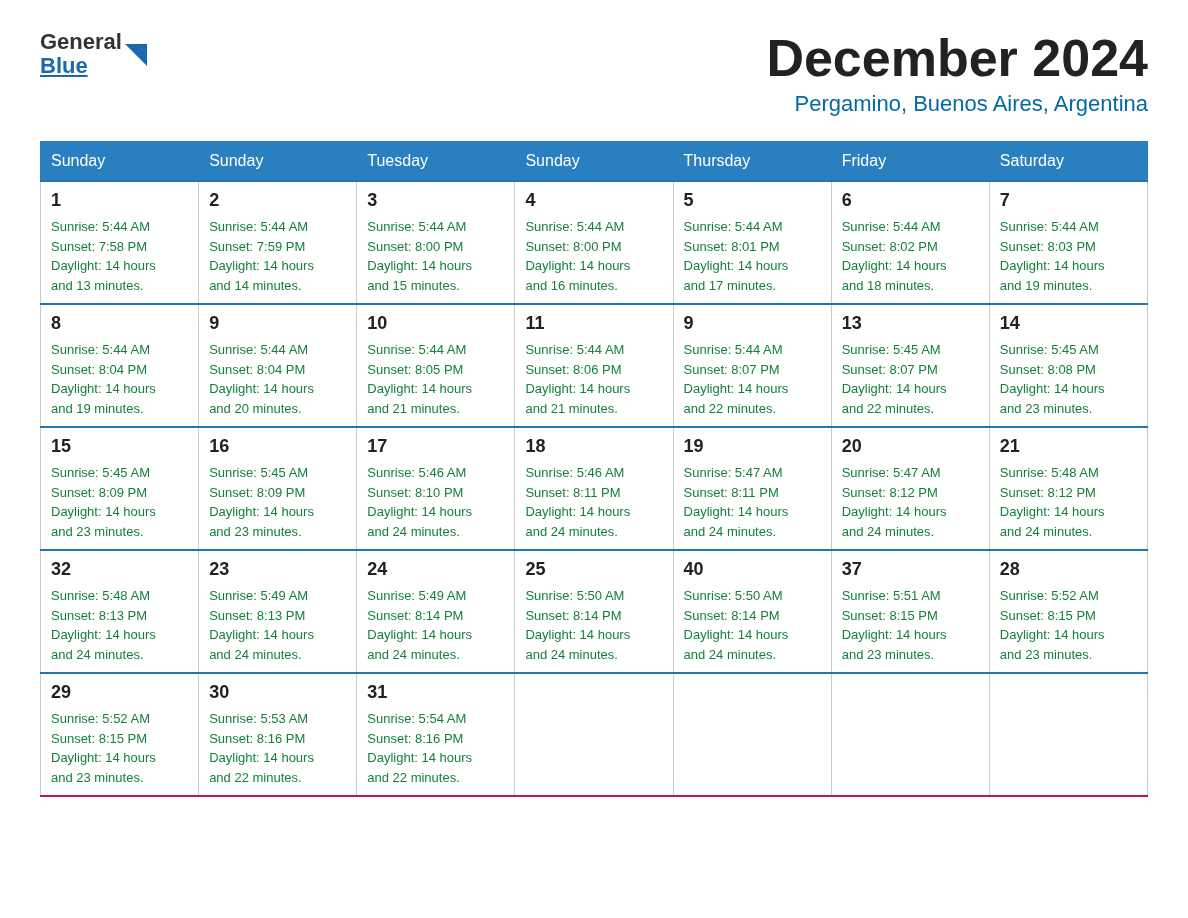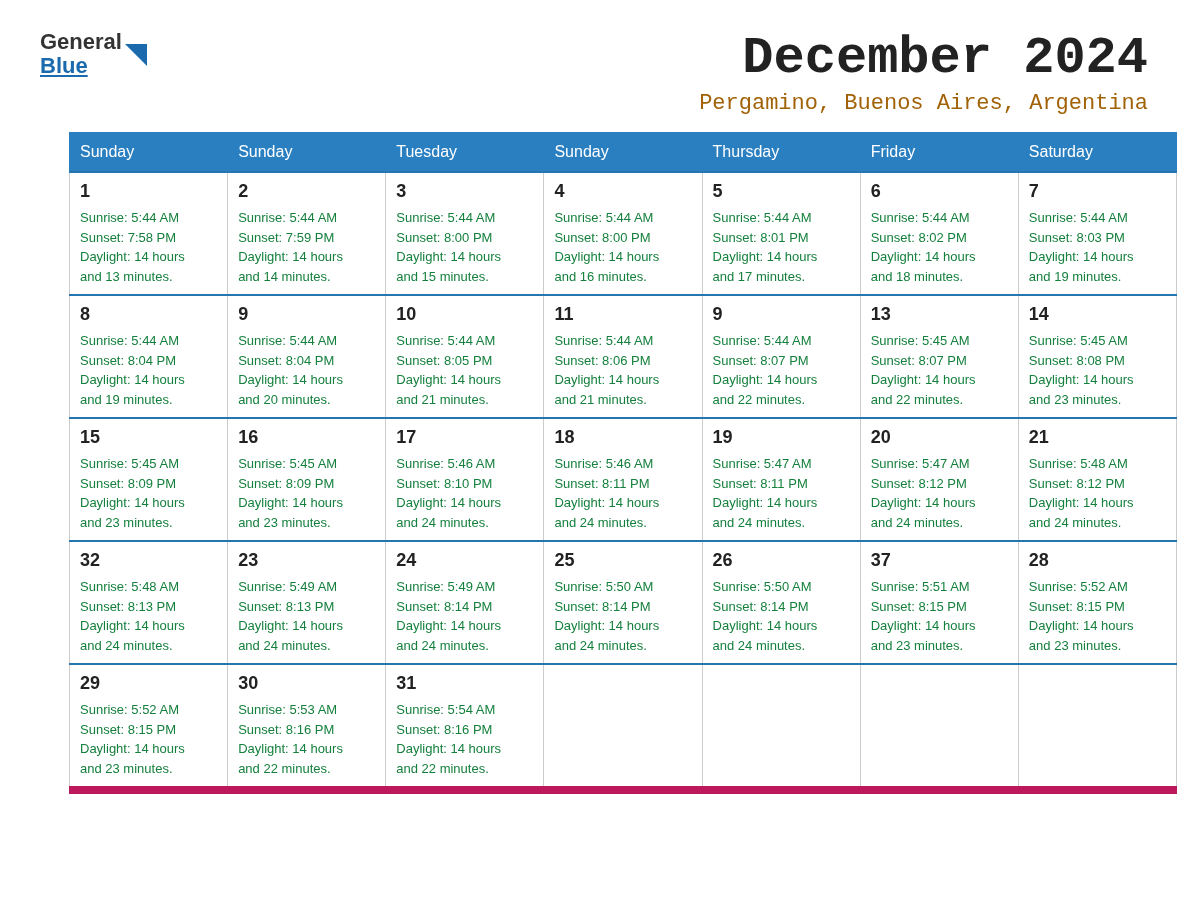--- a/index.html
+++ b/index.html
@@ -8,21 +8,21 @@
       background: #ffffff;
       color: #333;
       padding: 30px 40px;
       width: 1188px;
       min-height: 918px;
     }
     .header {
       display: flex;
       justify-content: space-between;
       align-items: flex-start;
-      margin-bottom: 16px;
+      margin-bottom: 24px;
     }
     .logo {
       display: flex;
       align-items: center;
       gap: 4px;
     }
     .logo-text {
       display: flex;
       flex-direction: column;
     }
@@ -34,58 +34,56 @@
     }
     .logo-blue {
       font-size: 22px;
       font-weight: bold;
       color: #1a6aad;
       line-height: 1.1;
       text-decoration: underline;
     }
     .title-block {
       text-align: right;
-      font-family: Liberation Mono, monospace;
     }
     .month-title {
       font-size: 52px;
       font-weight: bold;
       color: #222;
       line-height: 1.1;
     }
     .location-title {
       font-size: 22px;
-      color: #a16207;
+      color: #0369a1;
       margin-top: 4px;
     }
     .calendar-table {
       width: 100%;
       border-collapse: collapse;
       font-size: 13.5px;
-      margin-left: 29px;
     }
     .calendar-table th {
       background-color: #2a7fc1;
       color: #ffffff;
       padding: 10px 10px;
       text-align: left;
       font-size: 16px;
       font-weight: normal;
       border: 1px solid #2a7fc1;
     }
     .calendar-table td {
       border: 1px solid #ccc;
       vertical-align: top;
       padding: 8px 10px;
       width: 14.28%;
       min-height: 100px;
       background: #fff;
     }
     .calendar-table tr:last-child td {
-      border-bottom: 8px solid #be185d;
+      border-bottom: 2px solid #be185d;
     }
     .calendar-table tbody tr td {
       border-top: 2px solid #2a7fc1;
       border-bottom: 1px solid #ddd;
     }
     .calendar-table tbody tr:not(:last-child) td {
       border-bottom: 1px solid #ddd;
     }
     .day-number {
       font-size: 18px;
@@ -369,21 +367,21 @@
         <td>
         <span class="day-number">25</span>
         <div class="day-info">
           Sunrise: 5:50 AM<br>
           Sunset: 8:14 PM<br>
           Daylight: 14 hours<br>
           and 24 minutes.
         </div>
       </td>
         <td>
-        <span class="day-number">26</span>
+        <span class="day-number">40</span>
         <div class="day-info">
           Sunrise: 5:50 AM<br>
           Sunset: 8:14 PM<br>
           Daylight: 14 hours<br>
           and 24 minutes.
         </div>
       </td>
         <td>
         <span class="day-number">37</span>
         <div class="day-info">

